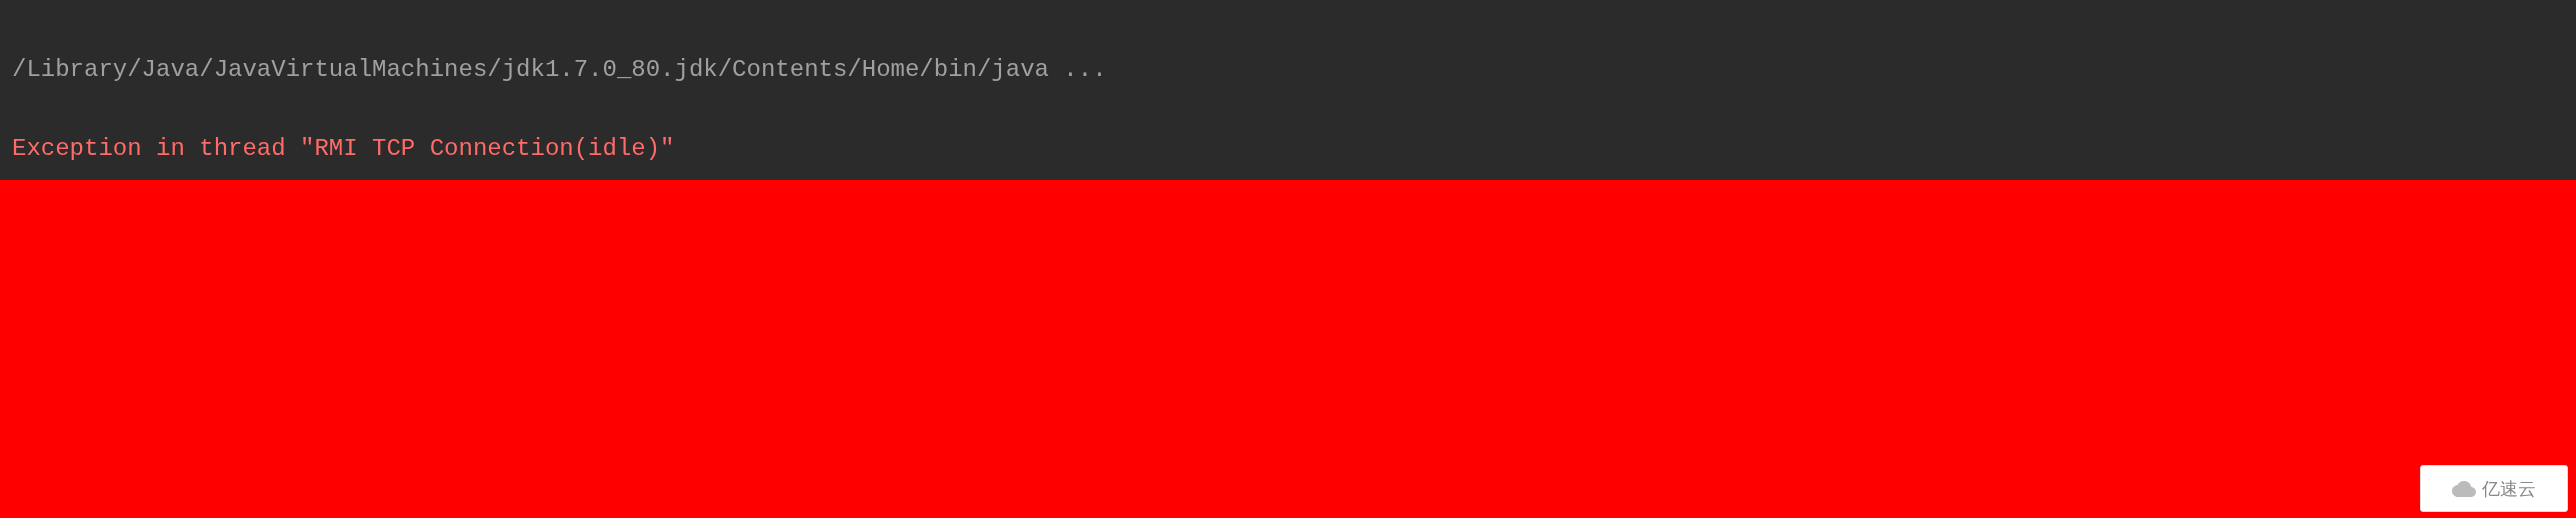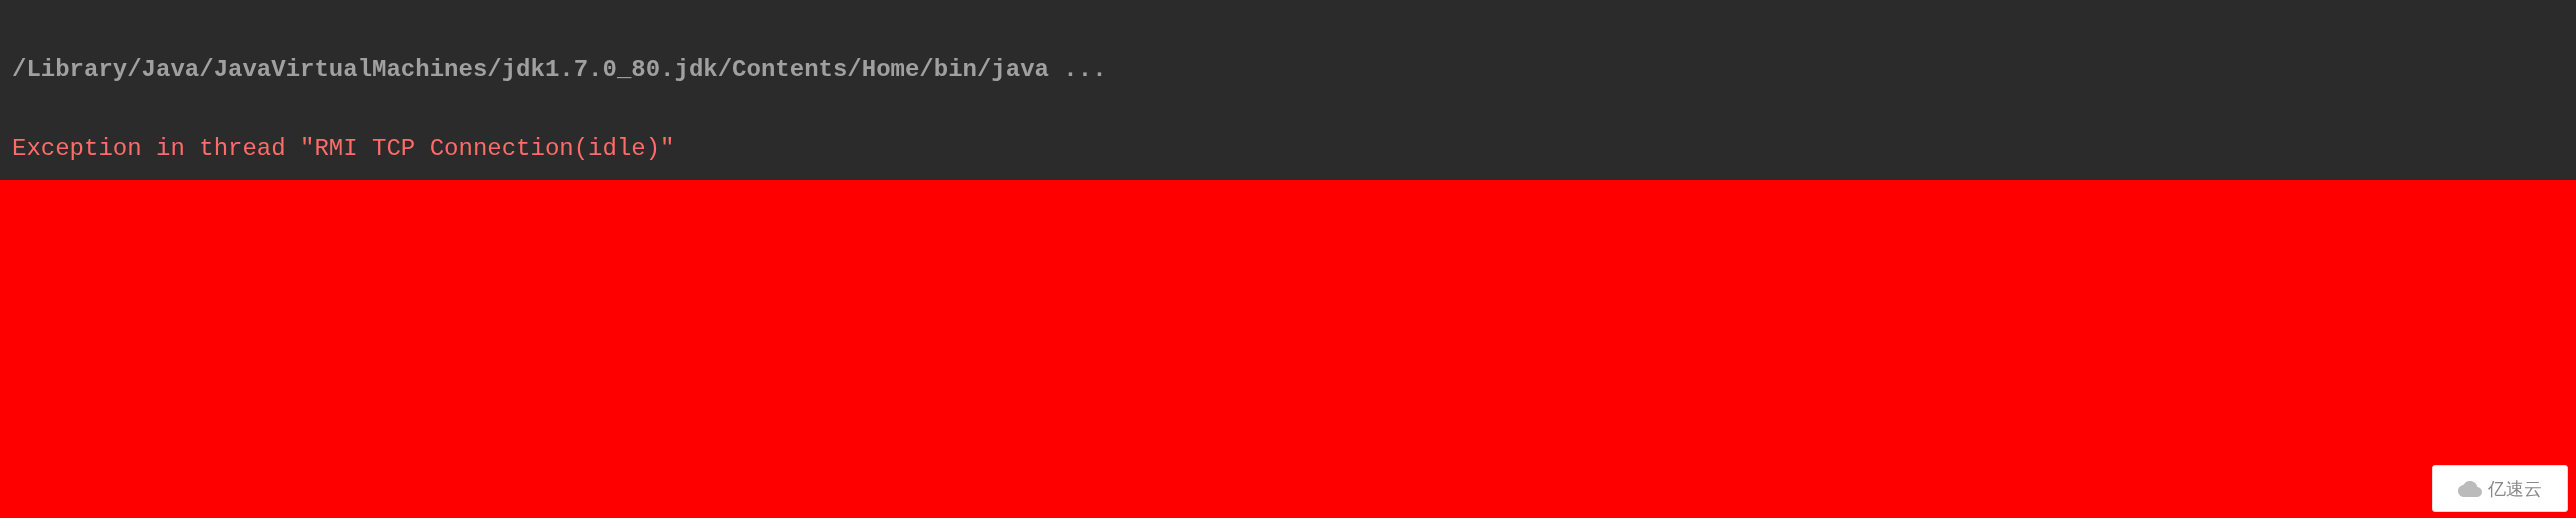--- a/index.html
+++ b/index.html
@@ -19,38 +19,37 @@
     .console {
       padding: 4px 12px;
       line-height: 1.1;
       white-space: pre;
     }
     .line {
       display: block;
     }
     .command-line {
       color: #a0a0a0;
-      font-weight: bold;
     }
     .error-line {
       color: #ff6b68;
     }
     .red-overlay {
       position: absolute;
       left: 0;
       top: 180px;
       width: 2576px;
       height: 338px;
       background: #ff0000;
     }
     .watermark {
       position: absolute;
       right: 8px;
       bottom: 6px;
-      width: 136px;
+      width: 148px;
       height: 47px;
       background: #ffffff;
       border: 1px solid #ddd;
       border-radius: 3px;
       display: flex;
       align-items: center;
       justify-content: center;
       gap: 6px;
       font-family: sans-serif;
       font-size: 18px;

